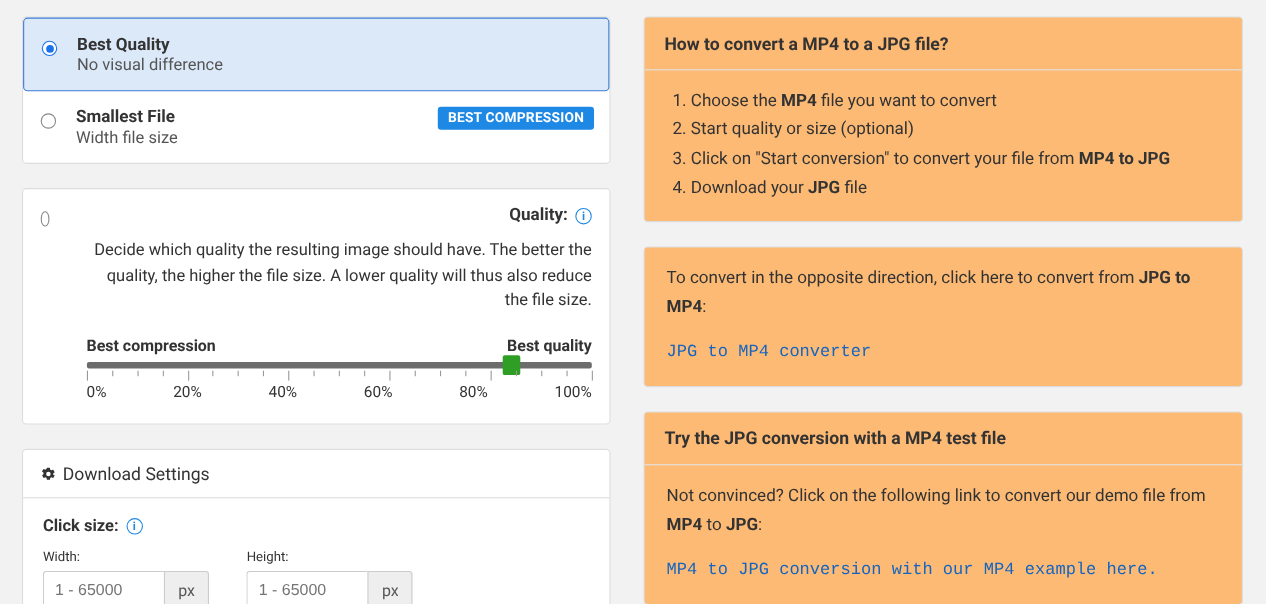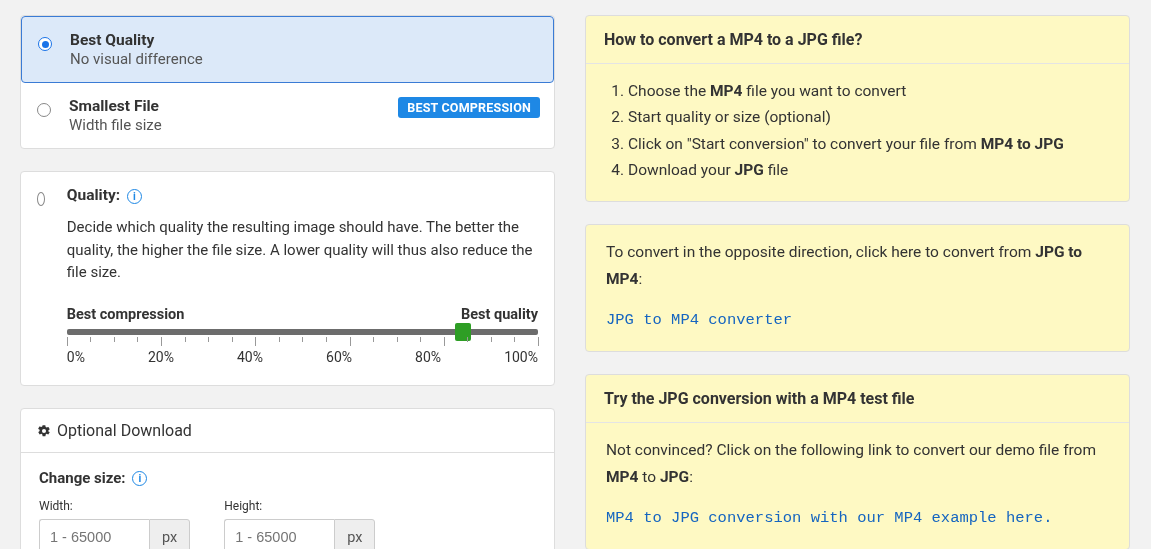--- a/index.html
+++ b/index.html
@@ -80,21 +80,21 @@
   border: 1.5px solid #1e88e5;
   color: #1e88e5;
   border-radius: 50%;
   font-size: 10.5px;
   font-weight: 700;
   vertical-align: middle;
   margin-left: 3px;
 }
 .quality-card { padding: 14px 16px 20px; }
 .quality-head { display: flex; align-items: flex-start; }
-.quality-body { margin-left: 4px; }
+.quality-body { margin-left: 16px; text-align: right; }
 .quality-label { font-weight: 700; font-size: 15.5px; }
 .quality-desc { color: #333; margin-top: 12px; line-height: 1.5; }
 .slider-wrap { margin-top: 22px; }
 .slider-labels-top {
   display: flex;
   justify-content: space-between;
   font-weight: 700;
   font-size: 14.5px;
   color: #333;
   margin-bottom: 6px;
@@ -166,21 +166,21 @@
   color: #555;
 }
 .input-group .unit {
   background: #eee;
   border: 1px solid #ccc;
   border-radius: 0 3px 3px 0;
   padding: 9px 12px;
   font-size: 14.5px;
   color: #555;
 }
-.r-card { background: #fef9c3; border: 1px solid #ddd; border-radius: 4px; margin-bottom: 22px; }
+.r-card { background: #fdba74; border: 1px solid #ddd; border-radius: 4px; margin-bottom: 22px; }
 .r-head { padding: 14px 18px; border-bottom: 1px solid #e4e4e4; font-weight: 700; font-size: 16px; }
 .r-body { padding: 14px 20px 18px; font-size: 15.5px; color: #333; line-height: 1.7; }
 ol { padding-left: 22px; }
 .b { font-weight: 700; }
 .link { color: #1565c0; text-decoration: none; cursor: pointer; font-family: Liberation Mono, monospace; }
 </style>
 </head>
 <body>
 
 <div class="container">
@@ -260,25 +260,25 @@
       </div>
     </div>
 
     <div class="card settings-card">
       <div class="header">
         <span class="gear-icon">
           <svg viewBox="0 0 24 24" width="14" height="14" fill="#333">
               <path d="M19.4 13a7.7 7.7 0 0 0 .1-1 7.7 7.7 0 0 0-.1-1l2.1-1.6a.5.5 0 0 0 .1-.7l-2-3.4a.5.5 0 0 0-.6-.2l-2.5 1a7.3 7.3 0 0 0-1.7-1l-.4-2.6a.5.5 0 0 0-.5-.4h-4a.5.5 0 0 0-.5.4L9 4.1a7.3 7.3 0 0 0-1.7 1l-2.5-1a.5.5 0 0 0-.6.2l-2 3.4a.5.5 0 0 0 .1.7L4.5 10a7.7 7.7 0 0 0-.1 1 7.7 7.7 0 0 0 .1 1l-2.1 1.6a.5.5 0 0 0-.1.7l2 3.4a.5.5 0 0 0 .6.2l2.5-1a7.3 7.3 0 0 0 1.7 1l.4 2.6a.5.5 0 0 0 .5.4h4a.5.5 0 0 0 .5-.4l.4-2.6a7.3 7.3 0 0 0 1.7-1l2.5 1a.5.5 0 0 0 .6-.2l2-3.4a.5.5 0 0 0-.1-.7Zm-7.4 2.5A3.5 3.5 0 1 1 15.5 12 3.5 3.5 0 0 1 12 15.5Z"></path>
             </svg>
         </span>
-        <span>Optional Download</span>
+        <span>Download Settings</span>
       </div>
       <div class="settings-body">
         <div class="cs-label">
-          <span>Change size:</span>
+          <span>Click size:</span>
           <span class="info-icon">i</span>
         </div>
         <div class="size-row">
           <div class="size-col">
             <div class="lbl">Width:</div>
             <div class="input-group">
               <input type="text" placeholder="1 - 65000" style="">
               <span class="unit">px</span>
             </div>
           </div>

